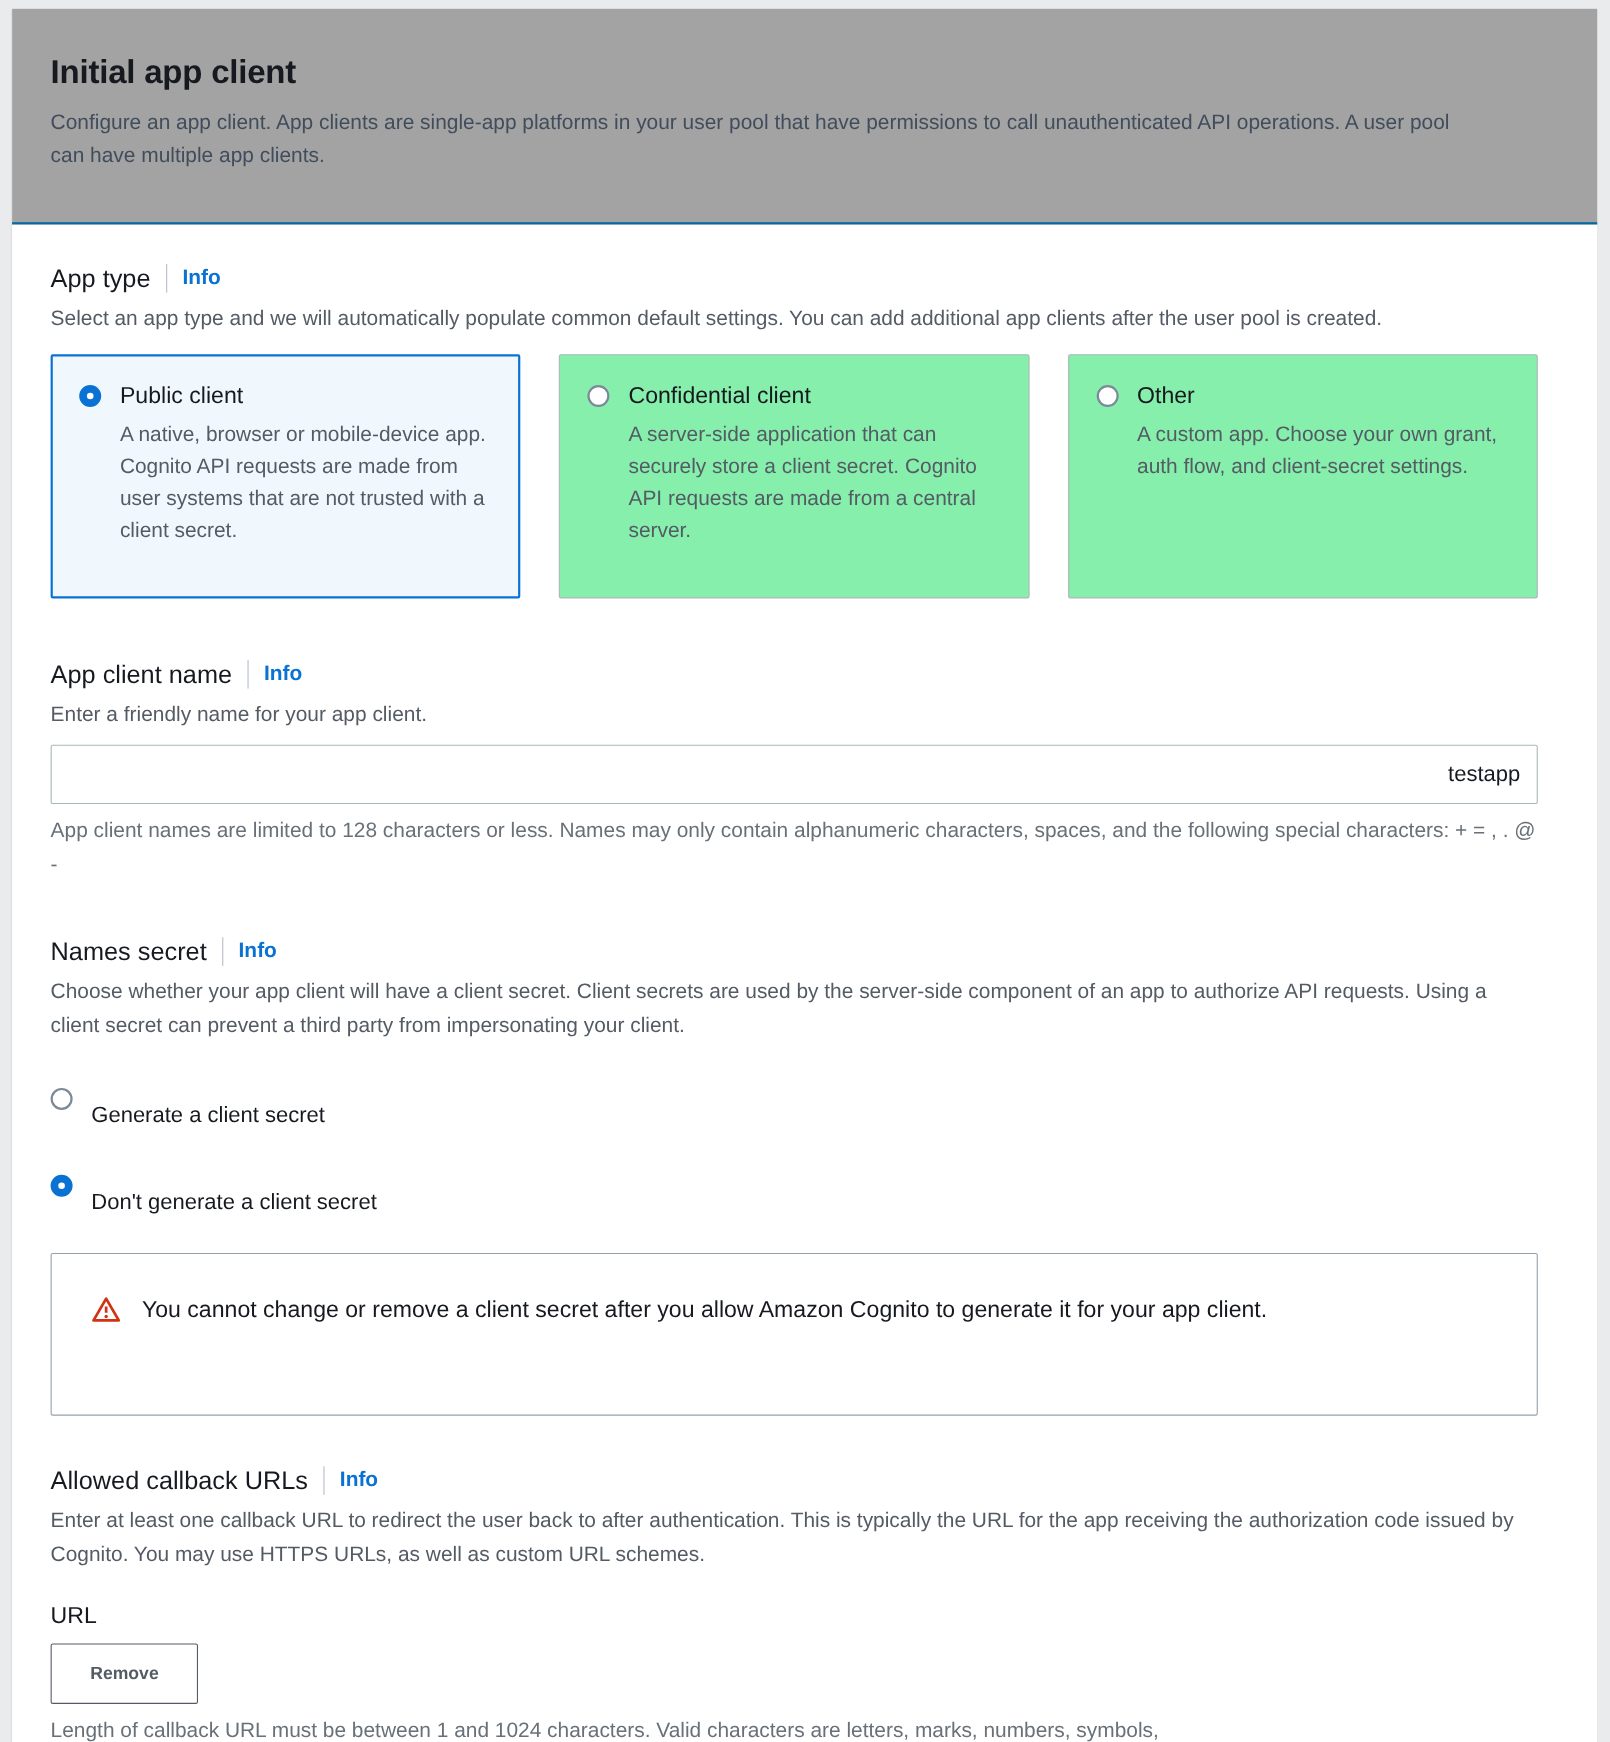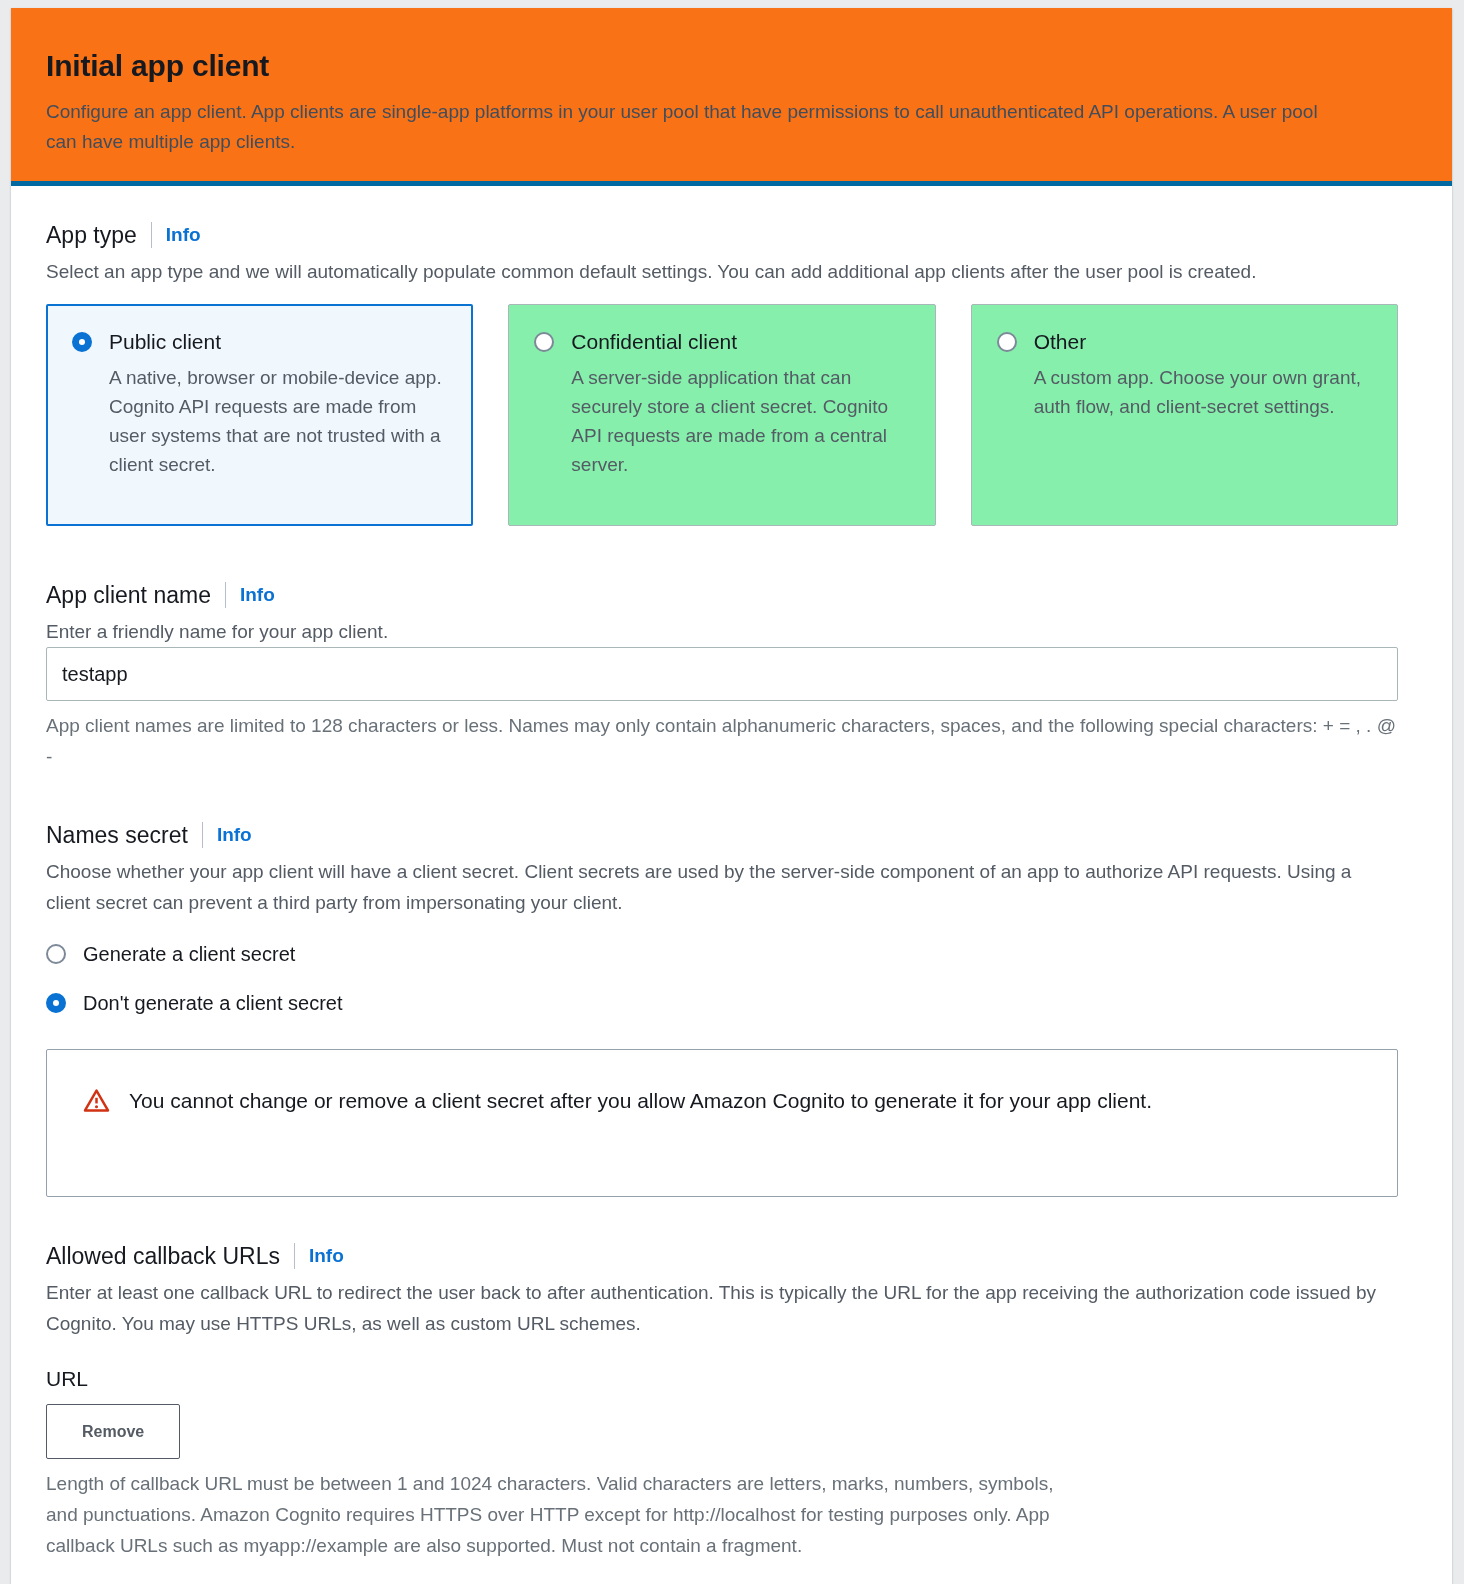--- a/index.html
+++ b/index.html
@@ -11,23 +11,23 @@
     color:#16191f;
     -webkit-font-smoothing:antialiased;
   }
   .card {
     margin:8px 12px 0 11px;
     background:#ffffff;
     min-height:1576px;
     box-shadow:0 1px 2px 0 rgba(0,28,36,.25);
   }
   .card-header {
-    background:#f97316;
-    border-bottom:5px solid #0369a1;
-    padding:40px 40px 24px 35px;
+    background:#a3a3a3;
+    border-bottom:2px solid #0369a1;
+    padding:40px 40px 45px 35px;
   }
   .page-title {
     margin:0 0 13px 0;
     font-size:30px; font-weight:700; line-height:36px;
     color:#16191f; letter-spacing:-0.2px;
   }
   .header-desc {
     margin:0; max-width:1290px;
     font-size:19px; line-height:30px; color:#414d5c;
   }
@@ -79,25 +79,25 @@
 
   
   .text-input {
     display:block; width:1352px; height:54px;
     border:1px solid #aab7b8; border-radius:2px;
     padding:0 15px;
     font-family:"Liberation Sans", sans-serif;
     font-size:20px; color:#16191f;
     background:#fff; outline:none;
   }
-  .spacing-sm { margin-top:0; }
+  .spacing-sm { margin-top:12px;text-align:right; }
 
   
   .radio-option { display:flex; align-items:center; gap:17px; margin-top:23px; }
-  .radio-option-label { font-size:20px; line-height:26px; color:#16191f; cursor:pointer; }
+  .radio-option-label { font-size:20px; line-height:26px; color:#16191f; cursor:pointer;margin-top:30px; }
 
   
   .warning-box {
     margin-top:33px; width:1352px; min-height:148px;
     border:1px solid #95a0ab; border-radius:2px;
     background:#fff;
     padding:31px 40px 28px 36px;
     display:flex; gap:19px; align-items:flex-start;
   }
   .warning-icon { flex:0 0 27px; margin-top:6px; }

